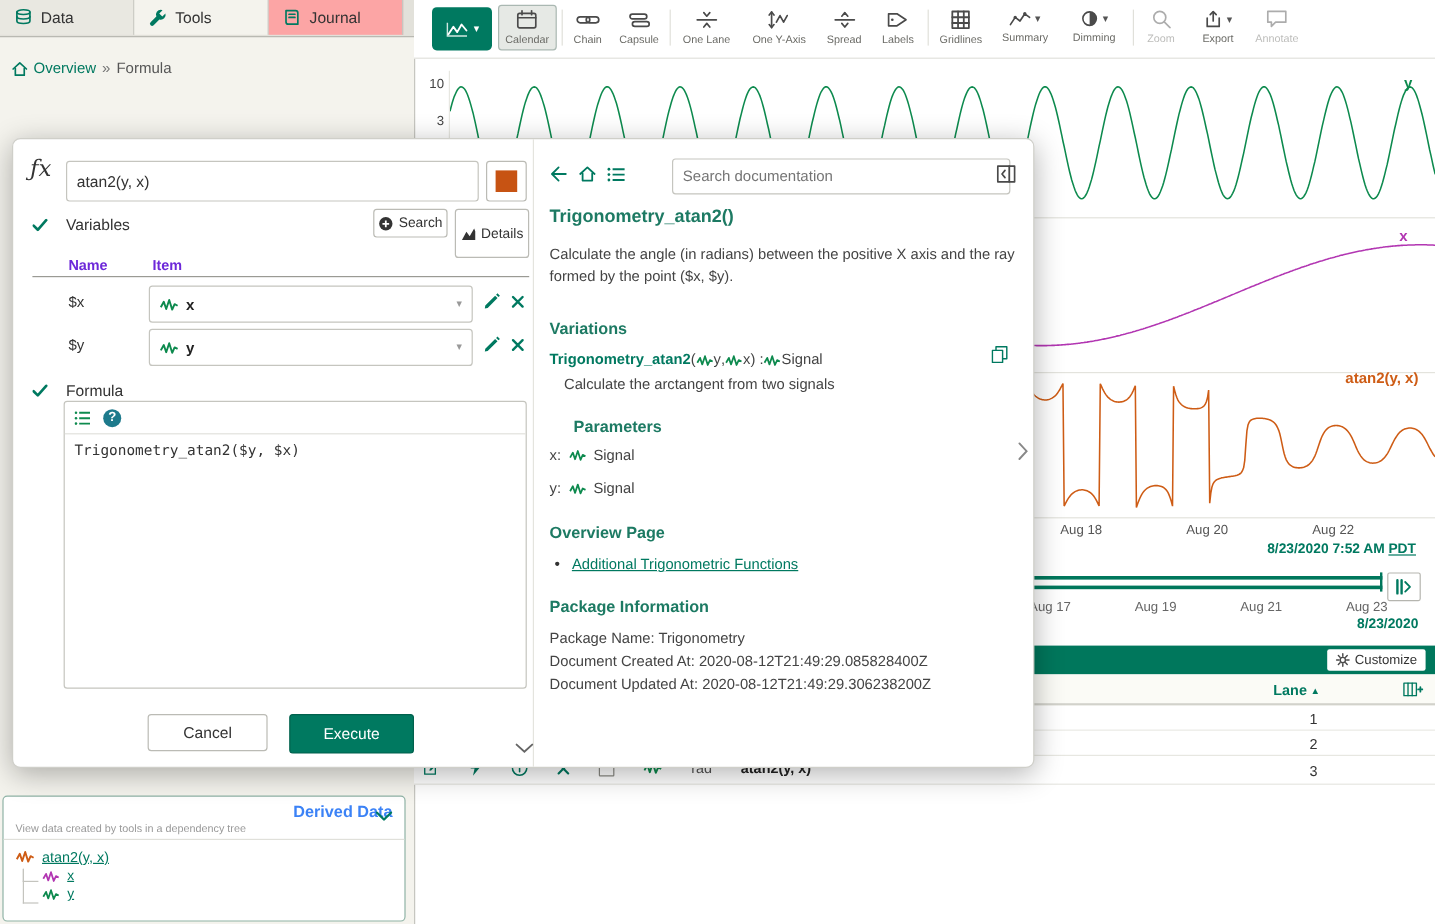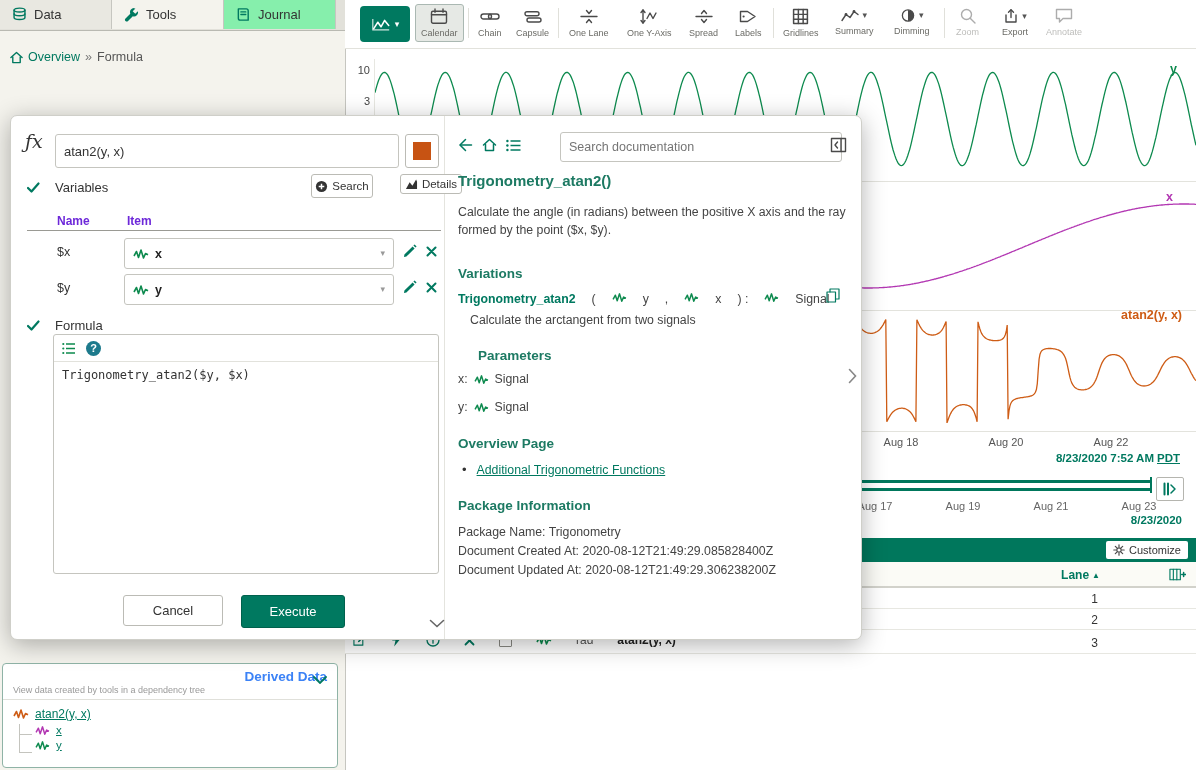--- a/index.html
+++ b/index.html
@@ -108,21 +108,21 @@
           <path d="M2.2 7.3 v4 c0 1.2 2.6 2.1 5.8 2.1 s5.8-.9 5.8-2.1 v-4"></path>
         </svg>
         <span>Data</span>
       </div>
       <div class="tab active">
         <svg class="ic" width="15" height="15" viewBox="0 0 16 16">
           <path d="M10.8 1.2 a4.3 4.3 0 0 0-4.1 5.9 L1.6 12.2 a1.9 1.9 0 0 0 2.7 2.7 l5.1-5.1 a4.3 4.3 0 0 0 5.4-5.3 L12 7.2 9.3 4.5 12.2 1.6 a4.3 4.3 0 0 0-1.4-.4 z" fill="#007960"></path>
         </svg>
         <span>Tools</span>
       </div>
-      <div class="tab" style="background:#86efac;">
+      <div class="tab" style="background:#fca5a5;">
         <svg class="ic tl" width="15" height="15" viewBox="0 0 16 16">
           <path d="M2.5 2 h8.5 a2 2 0 0 1 2 2 v10 H4.5 a2 2 0 0 1-2-2 z"></path>
           <line x1="5.2" y1="5.2" x2="10.4" y2="5.2"></line>
           <line x1="5.2" y1="8" x2="10.4" y2="8"></line>
         </svg>
         <span>Journal</span>
       </div>
     </div>
 
     <div id="breadcrumb">
@@ -375,21 +375,21 @@
       <path d="M1 6 L4.5 9.5 L11.5 1.5" fill="none" stroke="#007960" stroke-width="2.2" stroke-linecap="round" stroke-linejoin="round"></path>
     </svg>
     <span class="sechead abs" style="left:44px;top:64px;">Variables</span>
     <div class="btn abs" style="left:300px;top:58px;width:62px;height:24px;">
       <svg class="ic" width="13" height="13" viewBox="0 0 14 14">
         <circle cx="7" cy="7" r="6" fill="#333"></circle>
           <path d="M7 4 v6 M4 7 h6" stroke="#fff" stroke-width="1.6"></path>
       </svg>
       <span>Search</span>
     </div>
-    <div class="btn abs" style="left:389px;top:58px;width:62px;height:20px;">
+    <div class="btn abs" style="left:368px;top:58px;width:62px;height:41px;">
       <svg class="ic" width="13" height="12" viewBox="0 0 14 13">
         <path d="M1 12 L5 4.5 L8 8.5 L12 1.5 L13 4 V12 z" fill="#333"></path>
       </svg>
       <span>Details</span>
     </div>
 
     <span class="colhead abs" style="left:46px;top:98px;">Name</span>
     <span class="colhead abs" style="left:116px;top:98px;">Item</span>
     <div class="abs" style="left:16px;top:114px;width:414px;height:1px;background:#9a9a94;"></div>
 
@@ -467,21 +467,21 @@
       <svg class="ic ln abs" style="left:386px;top:21px;" width="17" height="16" viewBox="0 0 17 16">
         <rect x="1.5" y="1.5" width="14" height="13"></rect>
           <line x1="11" y1="1.5" x2="11" y2="14.5"></line>
           <path d="M7.5 5 L5 8 L7.5 11"></path>
       </svg>
 
       <h2 style="left:14px;top:56px;">Trigonometry_atan2()</h2>
       <div class="doctext abs" style="left:14px;top:88px;width:392px;">Calculate the angle (in radians) between the positive X axis and the ray formed by the point ($x, $y).</div>
 
       <div class="dochead" style="left:14px;top:150px;">Variations</div>
-      <div class="abs" style="left:14px;top:176px;width:392px;font-size:12.3px;color:#444;display:flex;align-items:flex-start;gap:16px;">
+      <div class="abs" style="left:14px;top:176px;width:392px;font-size:12.3px;color:#444;display:flex;align-items:flex-end;gap:0;">
         <b class="teal">Trigonometry_atan2</b>
         <span>(</span>
         <svg class="sig ic" width="15" height="11" viewBox="0 0 16 12">
             <path d="M1 8 L3.5 3.5 5.5 9.5 8 2 10.5 10 12.5 5.5 15 6.8" stroke="#0d8a4e" fill="none" stroke-width="1.6" stroke-linejoin="round"></path>
           </svg>
         <span>y</span>
         <span>,</span>
         <svg class="sig ic" width="15" height="11" viewBox="0 0 16 12">
             <path d="M1 8 L3.5 3.5 5.5 9.5 8 2 10.5 10 12.5 5.5 15 6.8" stroke="#0d8a4e" fill="none" stroke-width="1.6" stroke-linejoin="round"></path>
           </svg>

